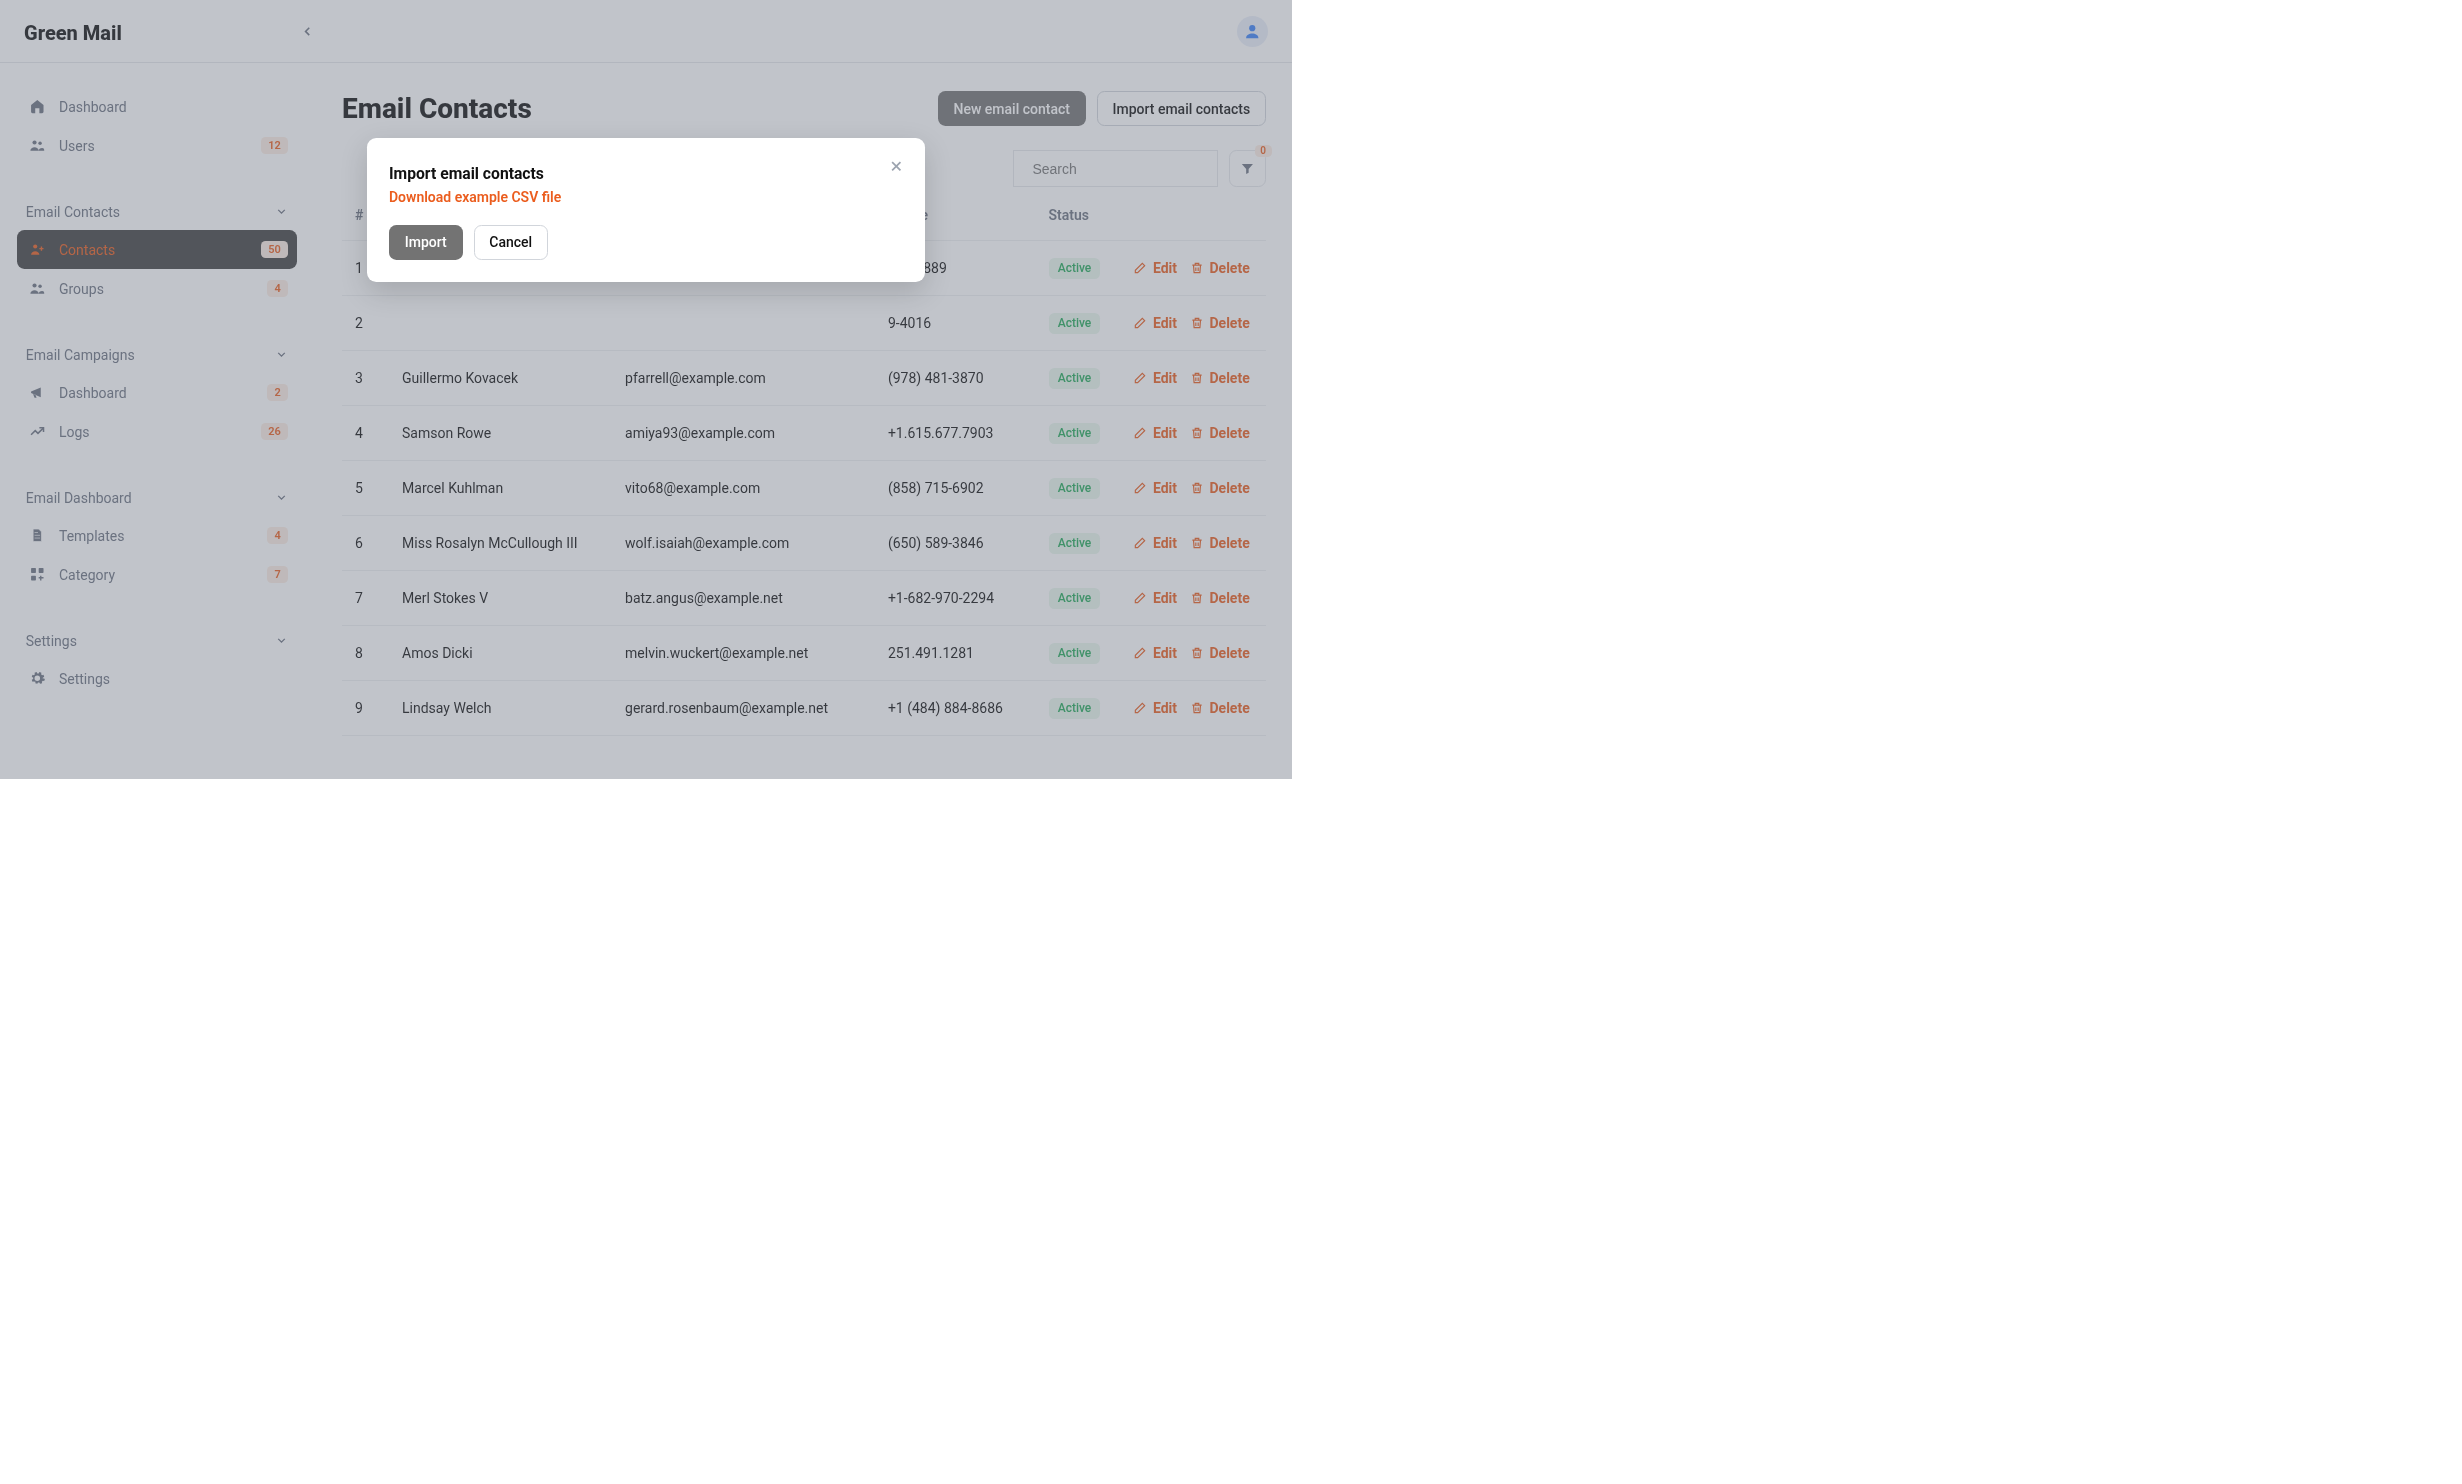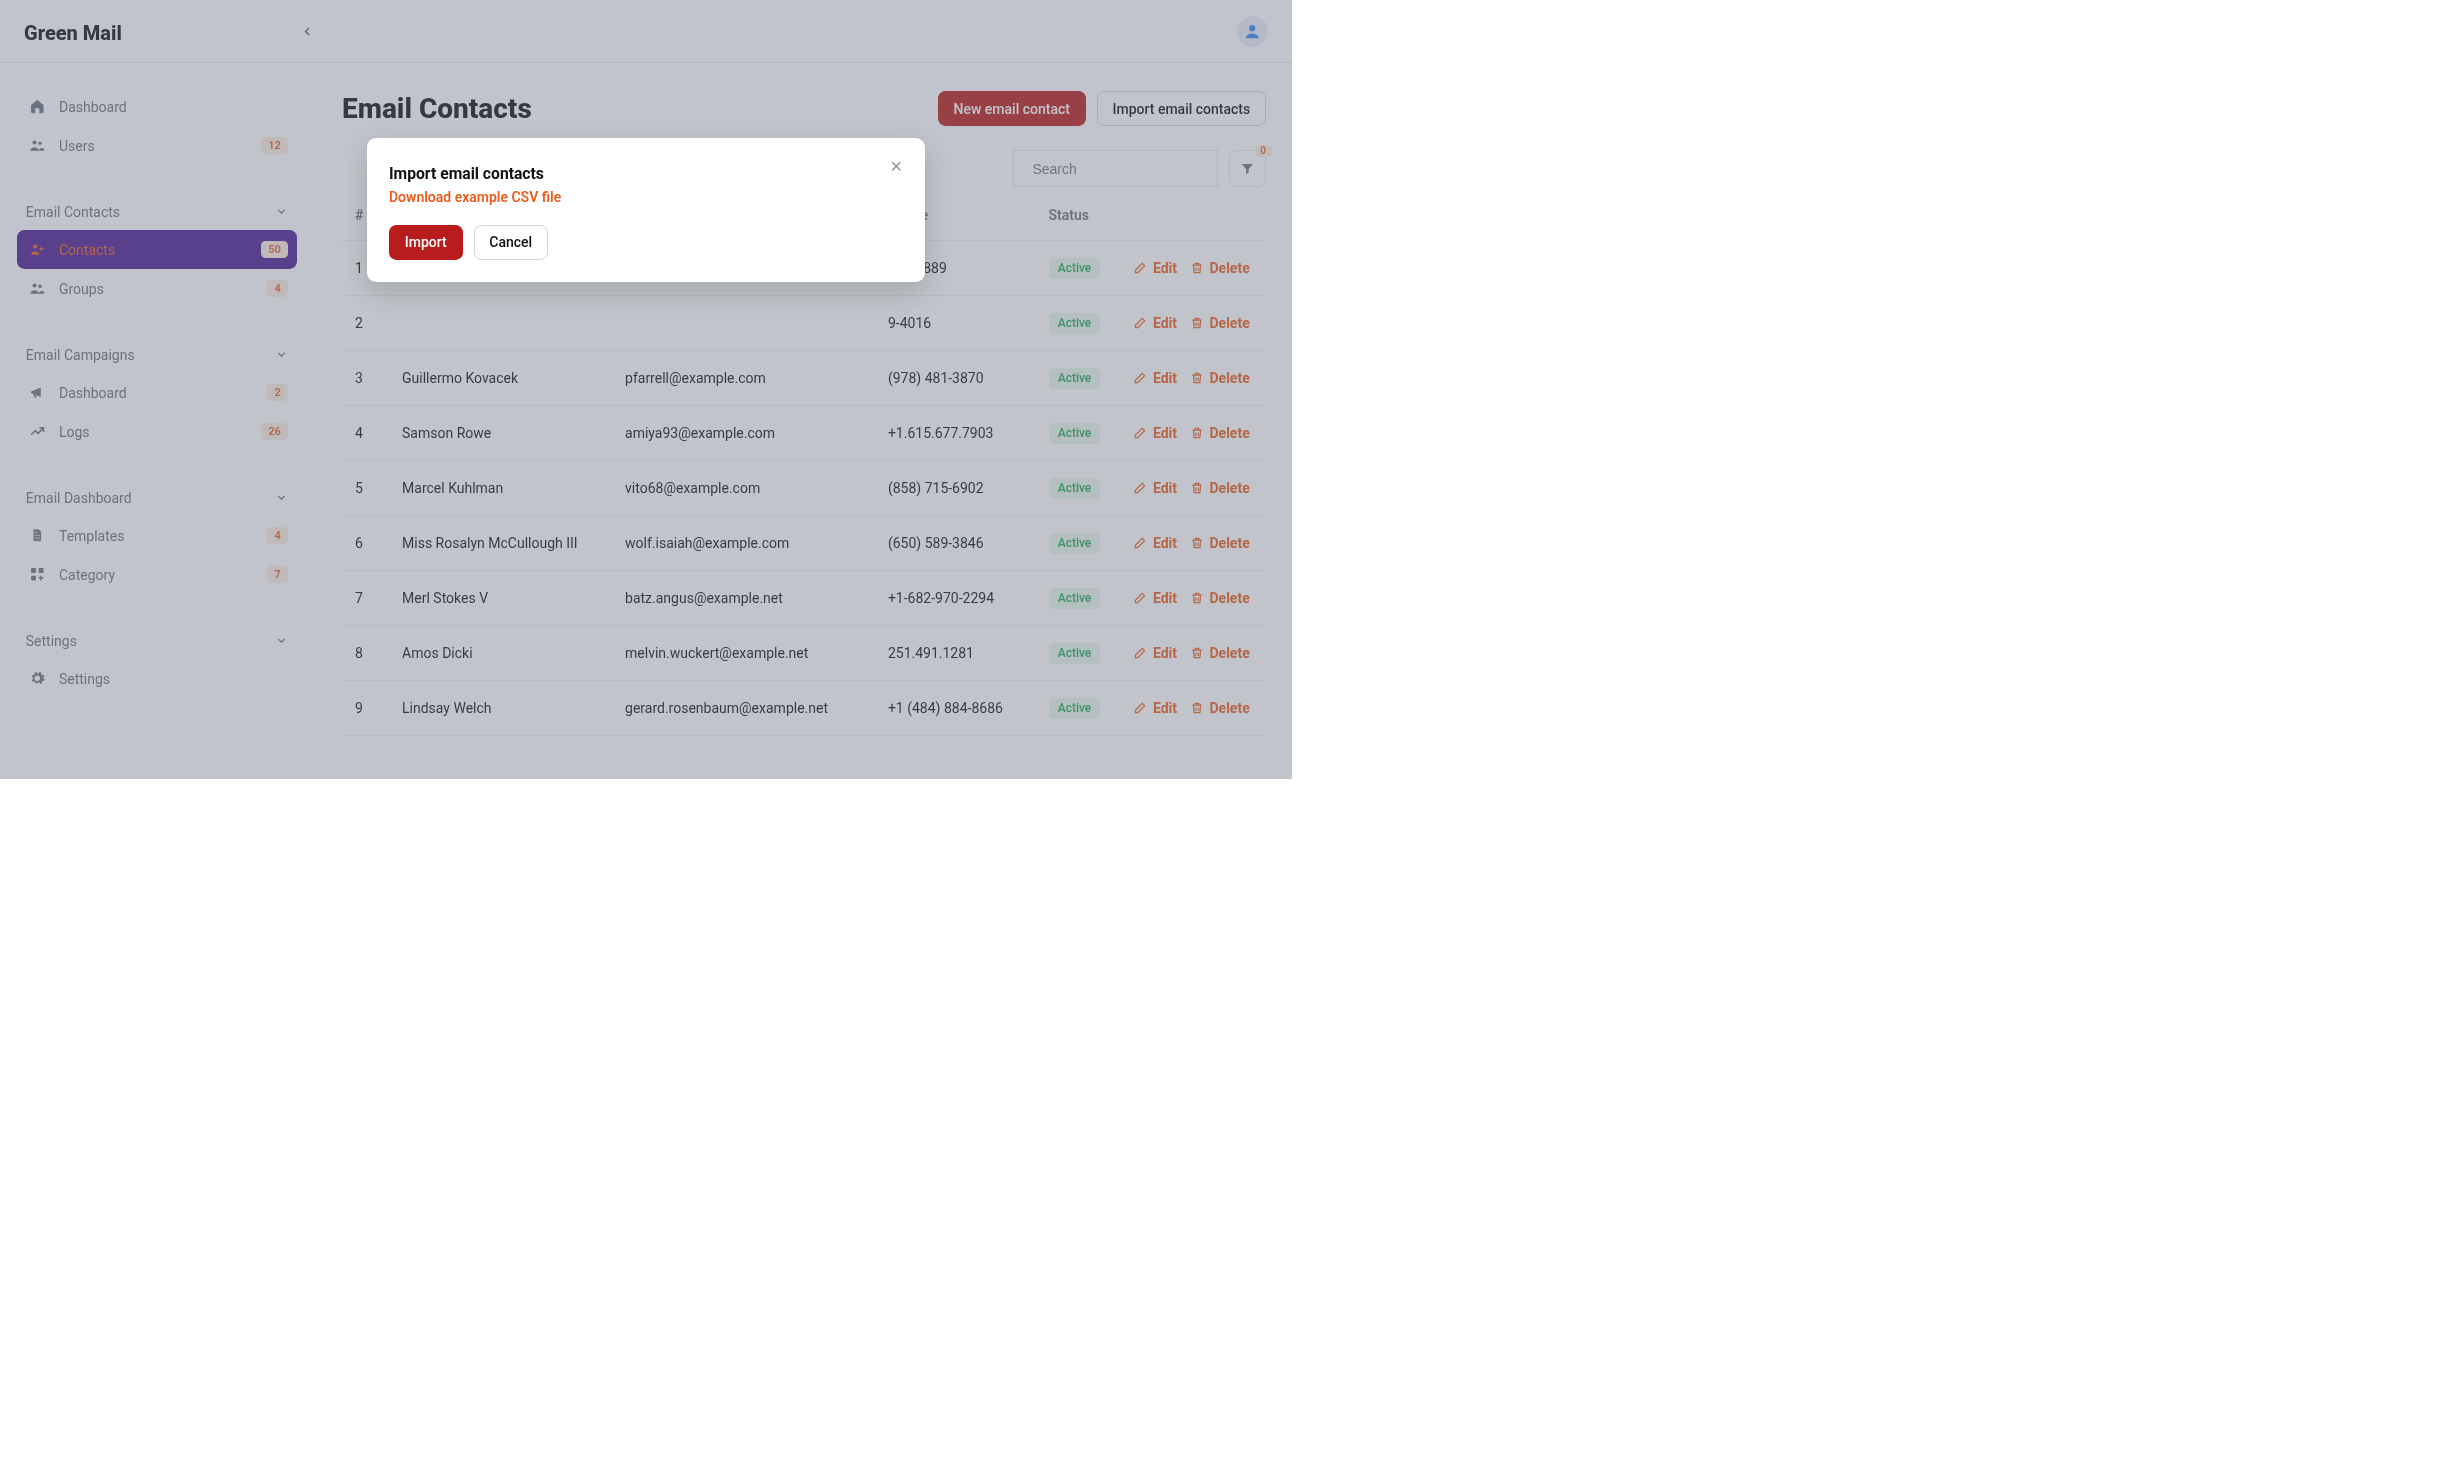--- a/index.html
+++ b/index.html
@@ -38,21 +38,21 @@
   .sidebar { width: 314px; padding: 24px 16.6px 0 16.6px; }
   .nav-item {
     display:flex; align-items:center;
     height: 39px;
     padding: 0 9.2px;
     border-radius: 7.4px;
     color:#6b7280;
     cursor:pointer;
   }
   .nav-item .icon { width:24px; display:flex;justify-content:center; margin-right:9.2px; }
-  .nav-item.active { background:#4c1d95; color:#eb5d1e; }
+  .nav-item.active { background:#404040; color:#eb5d1e; }
   .nav-item .badge {
     margin-left:auto;
     background:#fcece3;
     color:#eb5d1e;
     font-size:11px;
     font-weight:600;
     padding:1.8px 7.4px;
     border-radius:4.6px;
   }
   .nav-group-title {
@@ -68,21 +68,21 @@
   .main { flex:1; padding: 28px 26px 0 28px; overflow:hidden; }
   .page-head { display:flex; align-items:center; margin-bottom: 24px; }
   .page-title { font-size: 28px; font-weight: 800; }
   .head-actions { margin-left:auto; display:flex; gap:11px; }
   .btn {
     height:35px; padding:0 14.8px; border-radius:7.4px;
     display:flex;align-items:center;justify-content:center;
     font-size:14px; font-weight:500; cursor:pointer;
     border:0.9px solid transparent;
   }
-  .btn-primary { background:#b91c1c; color:#fff; }
+  .btn-primary { background:#737373; color:#fff; }
   .btn-outline { background:#fff; color:#111; border:0.9px solid #d1d5db; }
   .toolbar { display:flex; align-items:center; justify-content:flex-end; gap:11px; margin-bottom: 3.7px; }
   .search {
     width:205px; height:37px;
     border:0.9px solid #e5e7eb; border-radius:0;
     display:flex;align-items:center; padding:0 11px; gap:7.4px; color:#6b7280;
   }
   .search input { border:none; outline:none; flex:1; font-size:14px; color:#111; background:transparent; }
   .filter-btn {
     width:37px; height:37px;

